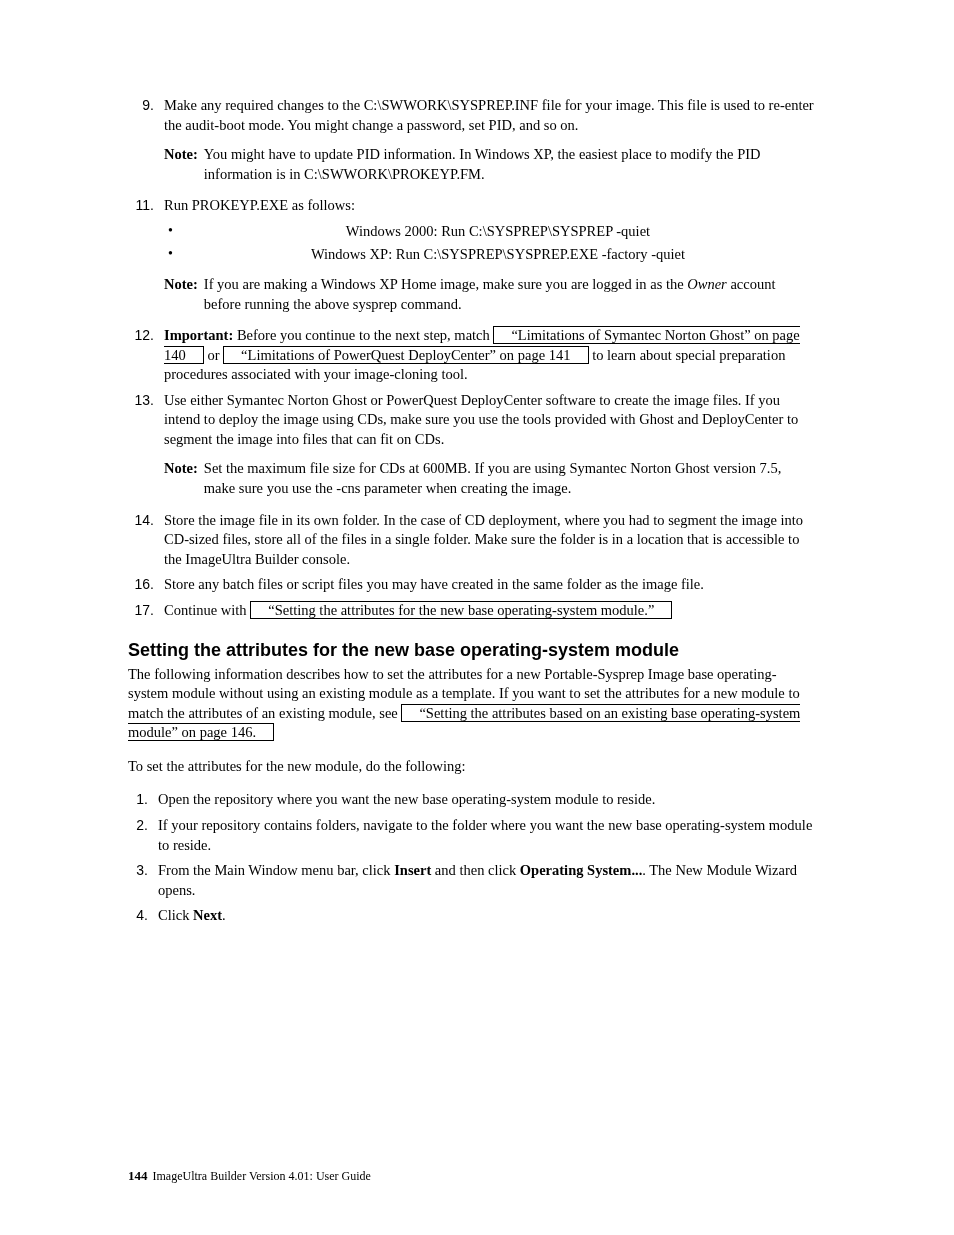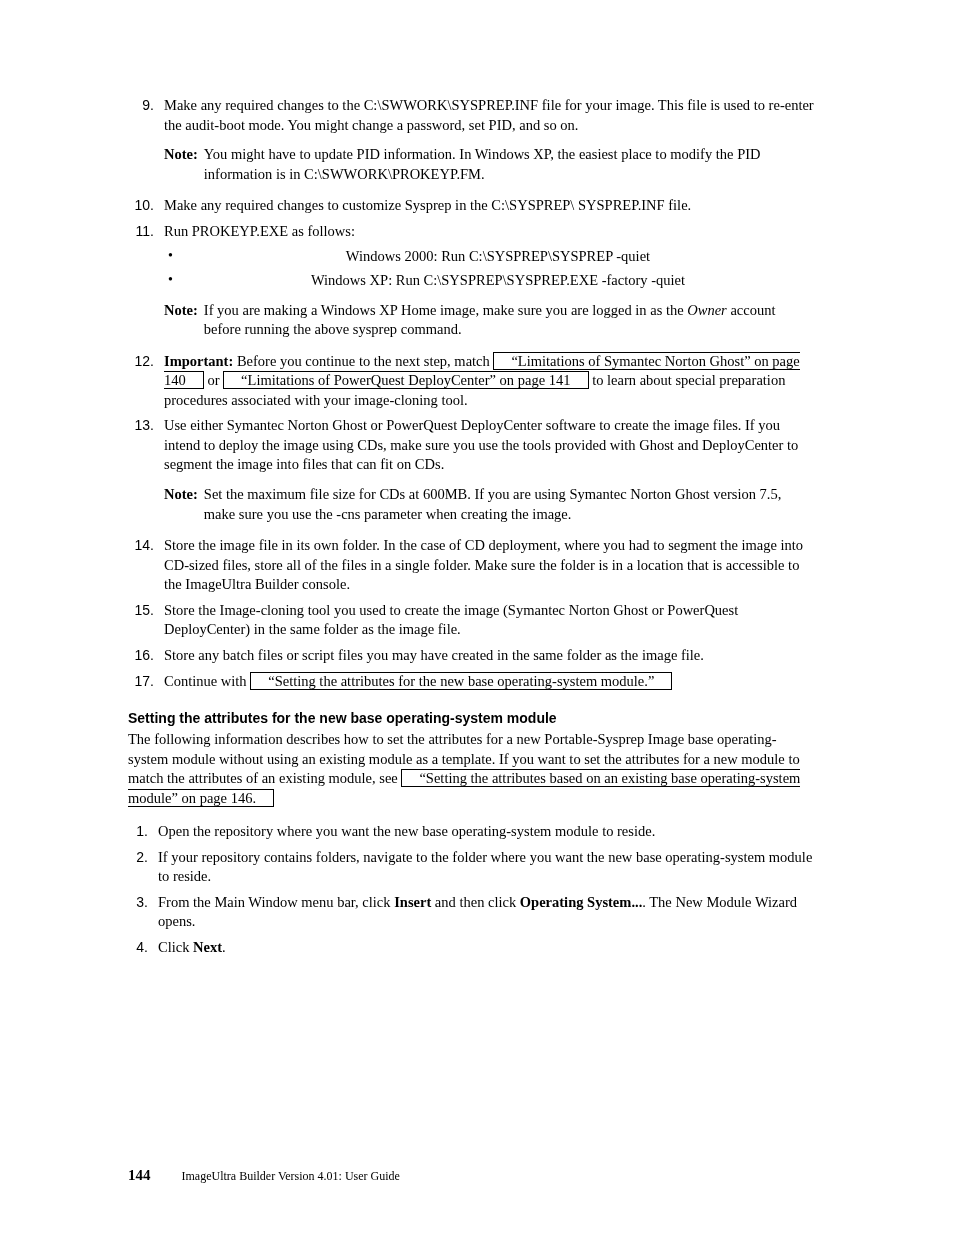--- a/index.html
+++ b/index.html
@@ -75,21 +75,21 @@
   .bold { font-weight: bold; }
   .link-box {
     border: 1px solid #000;
     padding: 0 17px;
     line-height: 1.35;
     display: inline;
   }
   h3.section-heading {
     font-family: Arial, Helvetica, sans-serif;
     font-weight: bold;
-    font-size: 14px;
+    font-size: 18px;
     margin: 18px 0 2px 0;
   }
   .para {
     margin: 0 0 14px 0;
   }
   ol.sub-list {
     list-style: none;
     margin: 0;
     padding: 0;
   }
@@ -102,22 +102,22 @@
   }
   .footer {
     position: absolute;
     bottom: 50px;
     left: 128px;
     font-size: 12px;
   }
   .footer .pagenum {
     font-weight: bold;
     font-family: "Palatino Linotype", Palatino, serif;
-    font-size: 15px;
-    margin-right: 28px;
+    font-size: 13px;
+    margin-right: 2px;
   }
   .footer .booktitle {
     font-family: "Palatino Linotype", Palatino, serif;
   }
 </style>
 </head>
 <body>
 
 <div class="page">
 
@@ -127,26 +127,20 @@
       <span class="num">9.</span>
       <div class="content">
         <span>Make any required changes to the C:\SWWORK\SYSPREP.INF file for your image. This file is used to re-enter the audit-boot mode. You might change a password, set PID, and so on.</span>
         <div class="note">
           <span class="note-label">Note:</span>
           <span class="note-text">You might have to update PID information. In Windows XP, the easiest place to modify the PID information is in C:\SWWORK\PROKEYP.FM.</span>
         </div>
       </div>
     </li>
 
-    <li>
-      <span class="num">10.</span>
-      <div class="content">
-        <span>Make any required changes to customize Sysprep in the C:\SYSPREP\ SYSPREP.INF file.</span>
-      </div>
-    </li>
 
     <li>
       <span class="num">11.</span>
       <div class="content">
         <span>Run PROKEYP.EXE as follows:</span>
         <ul class="bullets">
           <li><span>Windows 2000: Run C:\SYSPREP\SYSPREP -quiet</span></li>
           <li><span>Windows XP: Run C:\SYSPREP\SYSPREP.EXE -factory -quiet</span></li>
         </ul>
         <div class="note">
@@ -174,26 +168,20 @@
       </div>
     </li>
 
     <li>
       <span class="num">14.</span>
       <div class="content">
         <span>Store the image file in its own folder. In the case of CD deployment, where you had to segment the image into CD-sized files, store all of the files in a single folder. Make sure the folder is in a location that is accessible to the ImageUltra Builder console.</span>
       </div>
     </li>
 
-    <li>
-      <span class="num">15.</span>
-      <div class="content">
-        <span>Store the Image-cloning tool you used to create the image (Symantec Norton Ghost or PowerQuest DeployCenter) in the same folder as the image file.</span>
-      </div>
-    </li>
 
     <li>
       <span class="num">16.</span>
       <div class="content">
         <span>Store any batch files or script files you may have created in the same folder as the image file.</span>
       </div>
     </li>
 
     <li>
       <span class="num">17.</span>
@@ -203,20 +191,21 @@
     </li>
 
   </ol>
 
   <h3 class="section-heading">Setting the attributes for the new base operating-system module</h3>
 
   <p class="para">
     <span>The following information describes how to set the attributes for a new Portable-Sysprep Image base operating-system module without using an existing module as a template. If you want to set the attributes for a new module to match the attributes of an existing module, see </span><span class="link-box">“Setting the attributes based on an existing base operating-system module” on page 146.</span>
   </p>
 
+  <p class="para">To set the attributes for the new module, do the following:</p>
 
   <ol class="sub-list">
     <li>
       <span class="num">1.</span>
       <div class="content"><span>Open the repository where you want the new base operating-system module to reside.</span></div>
     </li>
     <li>
       <span class="num">2.</span>
       <div class="content"><span>If your repository contains folders, navigate to the folder where you want the new base operating-system module to reside.</span></div>
     </li>

